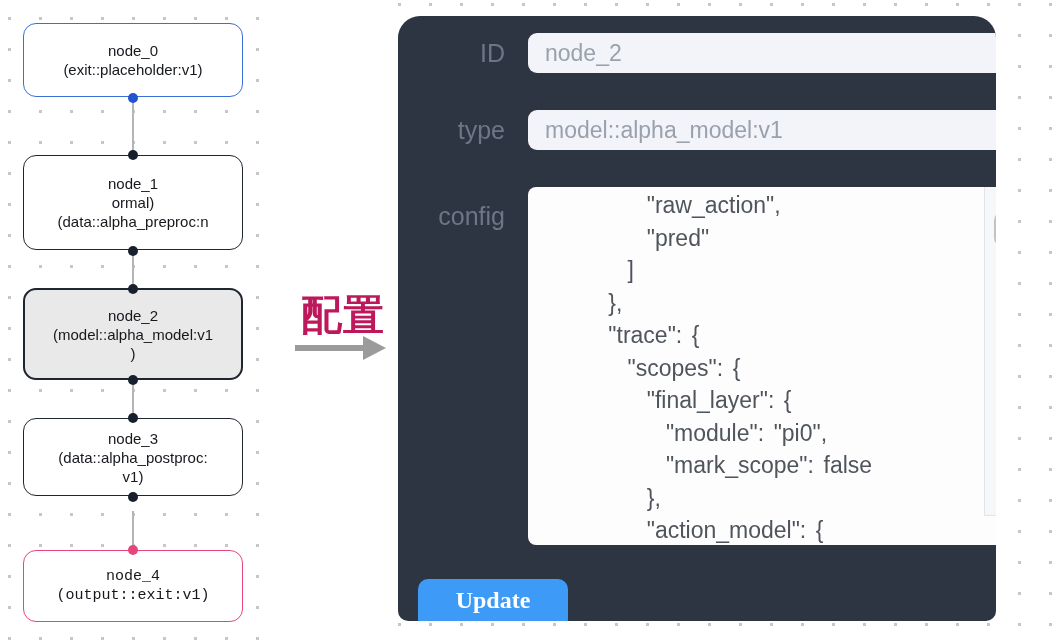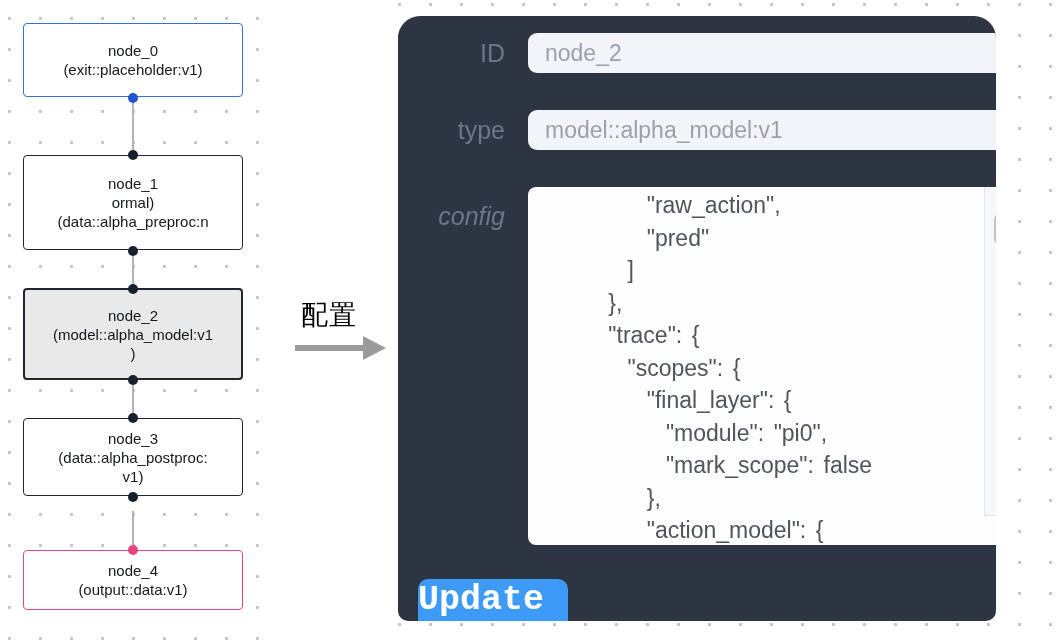--- a/index.html
+++ b/index.html
@@ -11,21 +11,21 @@
     background-size: 31px 31px;
   }
 
   
   .canvas-left {
     position: absolute; left: 0; top: 0; width: 263px; height: 643px;
     background-position: -6px 3px;
   }
   .node {
     position: absolute; left: 23px; width: 220px;
-    background: #ffffff; border: 1.6px solid #20262f; border-radius: 4px;
+    background: #ffffff; border: 1.6px solid #20262f; border-radius: 13px;
     display: flex; flex-direction: column; align-items: center; justify-content: center;
     text-align: center;
   }
   .node.selected { border-width: 2.5px; }
   .node-lines { width: 100%; }
   .node-line {
     font-size: 15px; line-height: 19px; color: var(--node-text, #15181d);
     white-space: pre; overflow: visible;
   }
   .port {
@@ -35,21 +35,21 @@
   .port.top { top: -6.5px; }
   .port.bottom { bottom: -6.5px; }
   .edge {
     position: absolute; left: 132px; width: 2px;
     background: var(--edge, #b5b5b5); z-index: 1;
   }
 
   
   .annotation { position: absolute; left: 293px; top: 298px; width: 100px; }
   .annotation-label {
-    font-size: 27px; color: #000000; letter-spacing: 1px; font-weight: 400;
+    font-size: 41px; color: #be185d; letter-spacing: 1px; font-weight: 700;
     padding-left: 8px; line-height: 34px;
   }
   .annotation-arrow { display: block; margin-top: 3px; }
 
   
   .canvas-right {
     position: absolute; left: 391px; top: 0; width: 671px; height: 643px;
     background-position: -7px -11px;
   }
   .panel {
@@ -88,22 +88,22 @@
   }
   .resize-grip {
     position: absolute; right: 0; bottom: 0; width: 38px; height: 30px;
     border-top: 1px solid #e3e4e6; background: #fdfdfe;
   }
   .resize-grip svg { position: absolute; right: 4px; bottom: 4px; }
   .update-btn {
     position: absolute; left: 20px; top: 563px; width: 150px; height: 50px;
     background: var(--button-bg, #3e9af7); color: var(--button-text, #ffffff);
     border: none; border-radius: 10px;
-    font-family: Liberation Mono, monospace;
-    font-size: 35px; font-weight: 600; text-align: left; padding-bottom: 8px;
+    font-family: Liberation Serif, serif;
+    font-size: 24px; font-weight: 600; text-align: center; padding-bottom: 8px;
     cursor: pointer;
   }
 </style>
 </head>
 <body>
 
 <div class="canvas-left dotted">
 
   <div class="edge" style="top:97px;height:58px;"></div>
   <div class="edge" style="top:250px;height:38px;"></div>
@@ -137,24 +137,24 @@
     </div>
   <div class="node" style="top: 418px; height: 78px; border-color: rgb(32, 38, 47); background: rgb(255, 255, 255);">
     <div class="node-lines">
         <div class="node-line">node_3</div>
         <div class="node-line">(data::alpha_postproc:</div>
         <div class="node-line">v1)</div>
       </div>
   <span class="port top" style="background: rgb(24, 32, 46);"></span>
       <span class="port bottom" style="background: rgb(24, 32, 46);"></span>
     </div>
-  <div class="node" style="top: 550px; height: 60px; border-color: rgb(232, 69, 126); background: rgb(255, 255, 255);">
+  <div class="node" style="top: 550px; height: 72px; border-color: rgb(232, 69, 126); background: rgb(255, 255, 255); font-family: Liberation Mono, monospace;">
     <div class="node-lines">
         <div class="node-line">node_4</div>
-        <div class="node-line">(output::data:v1)</div>
+        <div class="node-line">(output::exit:v1)</div>
       </div>
   <span class="port top" style="background: rgb(232, 69, 126);"></span>
     </div>
 </div>
 
 <div class="annotation">
   <div class="annotation-label">配置</div>
   <svg class="annotation-arrow" width="95" height="26" viewBox="0 0 95 26">
     <rect x="2" y="10" width="70" height="6" fill="#9b9b9b"></rect>
     <polygon points="70,1 93,13 70,25" fill="#9b9b9b"></polygon>
@@ -163,21 +163,21 @@
 
 <div class="canvas-right dotted">
   <div class="panel">
 
     <div class="field-label" style="top:23px;">ID</div>
     <input class="text-field" style="top: 17px;" value="node_2">
 
     <div class="field-label" style="top:100px;">type</div>
     <input class="text-field" style="top: 94px;" value="model::alpha_model:v1">
 
-    <div class="field-label" style="top:186px;font-style:italic;">config</div>
+    <div class="field-label" style="top:186px;">config</div>
     <div class="config-box">
       <div class="json-lines">
           <div class="json-line">        "raw_action",</div>
           <div class="json-line">        "pred"</div>
           <div class="json-line">      ]</div>
           <div class="json-line">    },</div>
           <div class="json-line">    "trace": {</div>
           <div class="json-line">      "scopes": {</div>
           <div class="json-line">        "final_layer": {</div>
           <div class="json-line">          "module": "pi0",</div>

